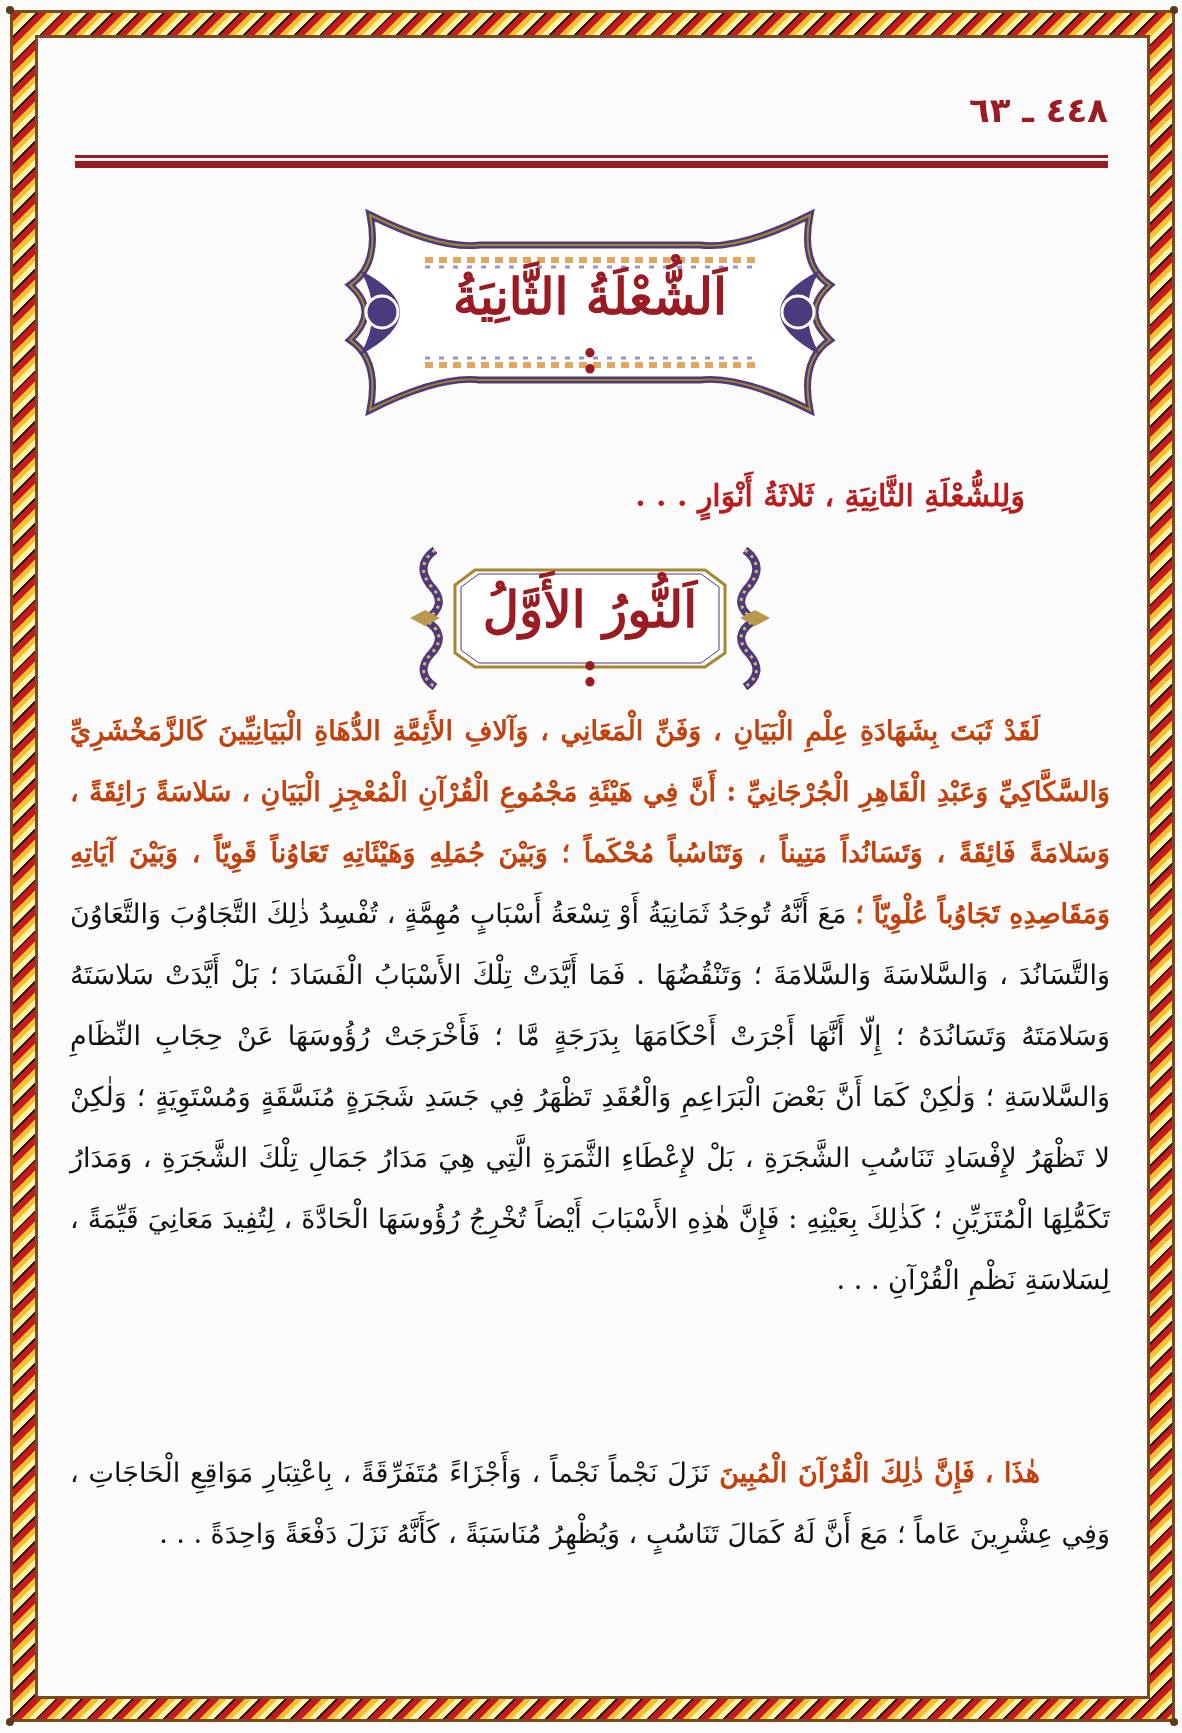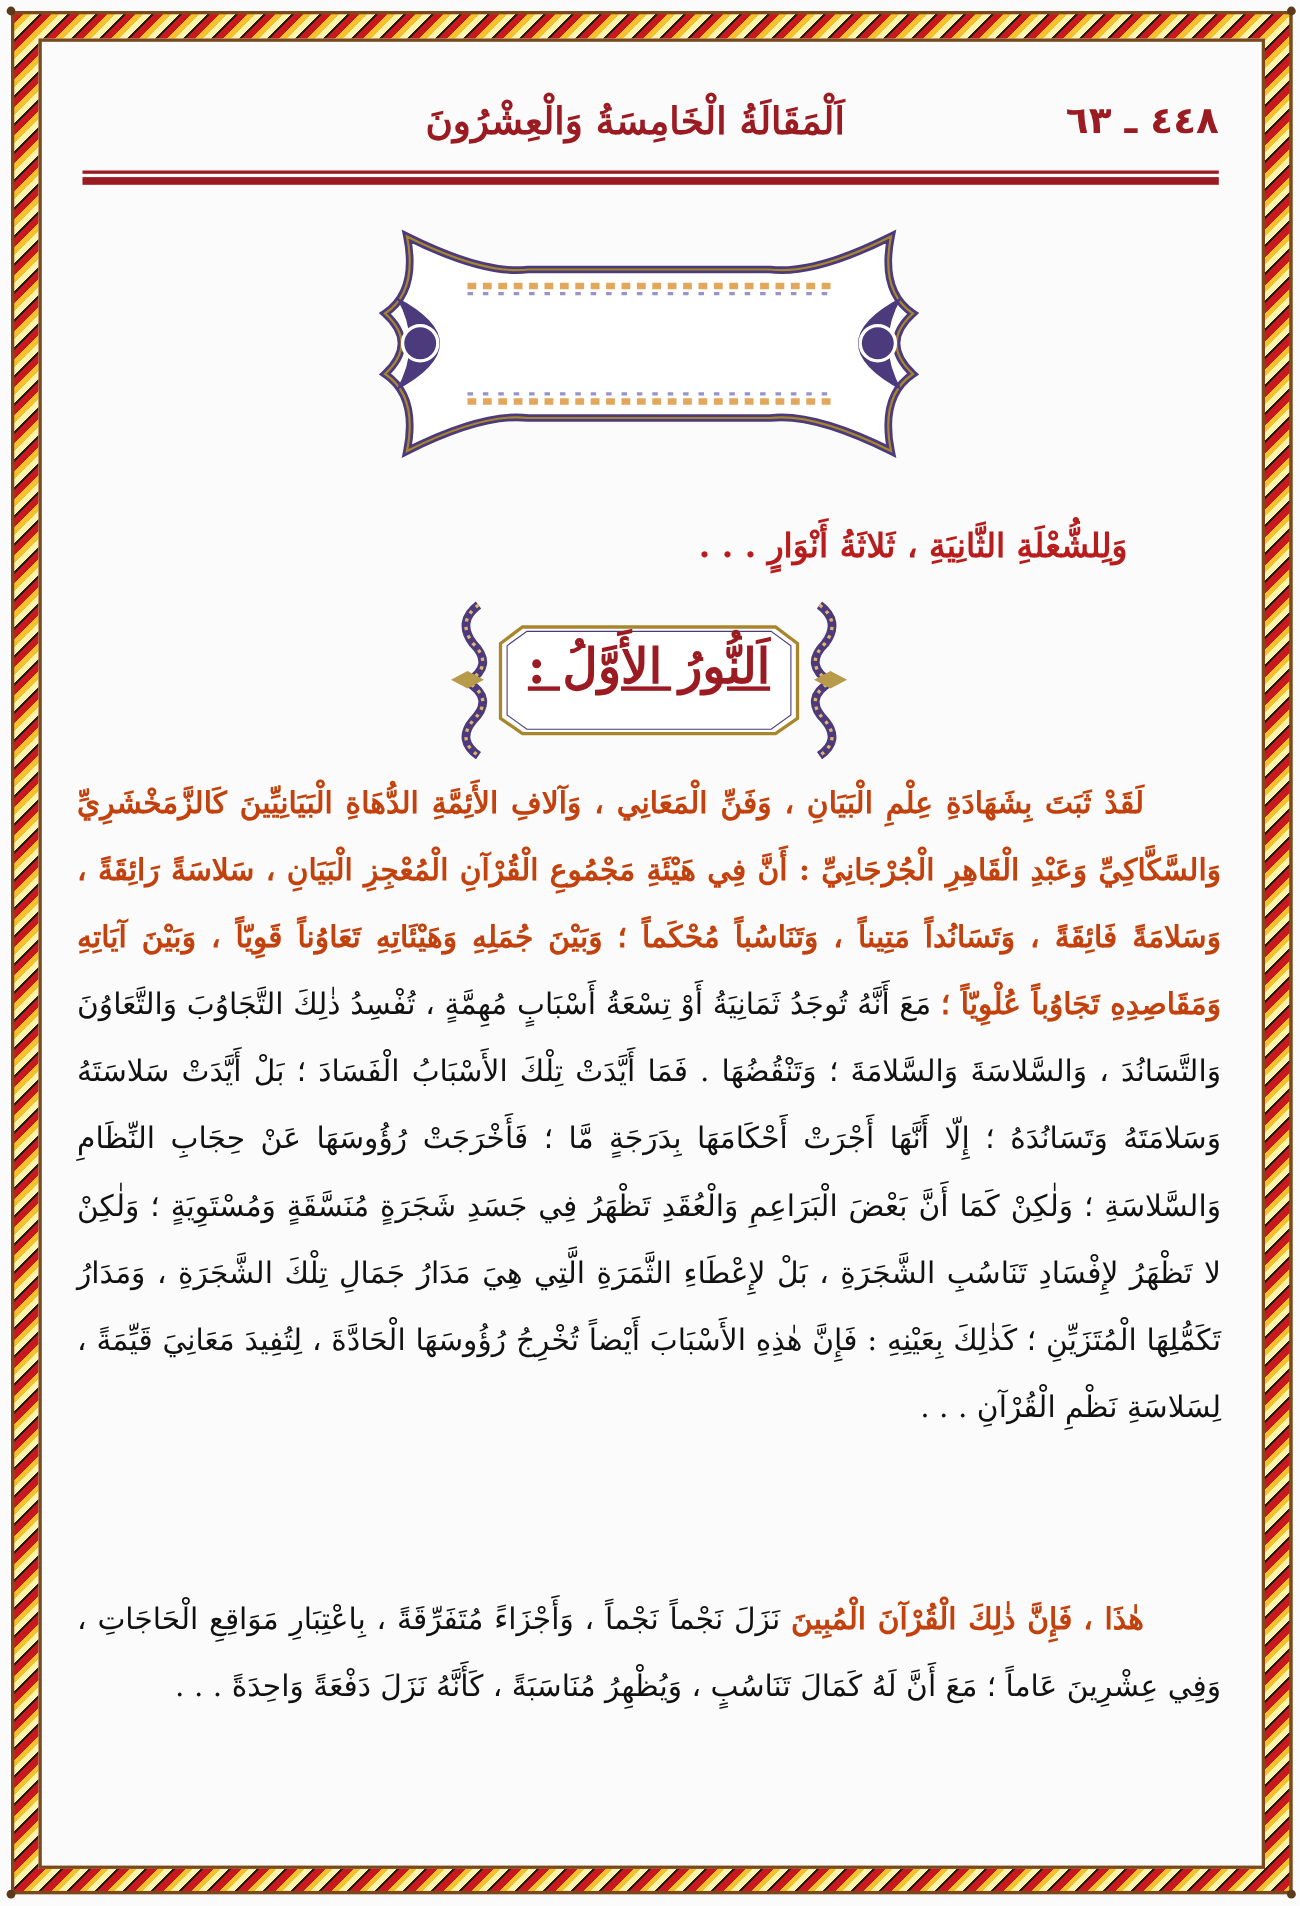--- a/index.html
+++ b/index.html
@@ -24,59 +24,59 @@
   .cartouche { position:absolute; left:330px; top:205px; width:520px; height:215px; }
   .cartouche svg { position:absolute; left:0; top:0; }
   .cartouche .title { position:absolute; left:110px; right:110px; top:62px; text-align:center; direction:rtl;
          color:#9b1b22; font-size:50px; font-weight:bold; }
 
   .intro { position:absolute; right:157px; top:478px; direction:rtl; color:#b91c1c; font-size:30px; font-weight:bold; }
 
   .cartouche2 { position:absolute; left:405px; top:545px; width:370px; height:145px; }
   .cartouche2 svg { position:absolute; left:0; top:0; }
   .cartouche2 .title { position:absolute; left:70px; right:70px; top:35px; text-align:center; direction:rtl;
-         color:#9b1b22; font-size:44px; font-weight:bold;text-decoration:underline; }
+         color:#9b1b22; font-size:50px; font-weight:bold; }
 
   .body-text { position:absolute; left:70px; width:1040px; direction:rtl; text-align:justify; text-align-last:right;
          font-size:27px; line-height:61px; color:#111; }
   .body-text .red { color:#c2410c; font-weight:bold; }
   .p1 { top:700px; text-indent:70px; }
   .p2 { top:1442px; text-indent:70px; }
 </style>
 </head>
 <body>
 
 <div class="frame-outer"></div>
 <div class="frame-band"></div>
 <div class="frame-inner-border"></div>
 <div class="corner-dot" style="left:6px;top:6px"></div>
 <div class="corner-dot" style="left:1170px;top:6px"></div>
 <div class="corner-dot" style="left:6px;top:1718px"></div>
 <div class="corner-dot" style="left:1170px;top:1718px"></div>
 
 <div class="header">
   <span class="page-range">٤٤٨ ـ ٦٣</span>
-  <span class="chapter-title">اَلْمَقَالَةُ الْخَامِسَةُ وَالْعِشْرُونَ</span>
 </div>
 <div class="rule" style="top:155px;height:3px"></div>
 <div class="rule" style="top:161px;height:7px"></div>
 
 <div class="cartouche">
   <svg width="520" height="215" viewBox="0 0 520 215">
     <path d="M40 10 Q110 45 150 40 L370 40 Q410 45 480 10 Q470 60 500 80 Q470 107 500 135 Q470 155 480 205 Q410 170 370 175 L150 175 Q110 170 40 205 Q50 155 20 135 Q50 107 20 80 Q50 60 40 10 Z" fill="#fff" stroke="#4b3a7c" stroke-width="7"></path>
     <path d="M40 10 Q110 45 150 40 L370 40 Q410 45 480 10 Q470 60 500 80 Q470 107 500 135 Q470 155 480 205 Q410 170 370 175 L150 175 Q110 170 40 205 Q50 155 20 135 Q50 107 20 80 Q50 60 40 10 Z" fill="none" stroke="#a8862c" stroke-width="2" transform="translate(0,0)"></path>
     <path d="M95 55 L425 55" stroke="#e3a65a" stroke-width="6" stroke-dasharray="8 6"></path>
     <path d="M95 62 L425 62" stroke="#9a93c9" stroke-width="3" stroke-dasharray="5 9"></path>
     <path d="M95 160 L425 160" stroke="#e3a65a" stroke-width="6" stroke-dasharray="8 6"></path>
     <path d="M95 153 L425 153" stroke="#9a93c9" stroke-width="3" stroke-dasharray="5 9"></path>
     <path d="M30 65 Q110 107 30 150 Q55 107 30 65 Z" fill="#4b3a7c"></path>
     <circle cx="52" cy="107" r="16" fill="#4b3a7c" stroke="#fff" stroke-width="3"></circle>
     <path d="M490 65 Q410 107 490 150 Q465 107 490 65 Z" fill="#4b3a7c"></path>
     <circle cx="468" cy="107" r="16" fill="#4b3a7c" stroke="#fff" stroke-width="3"></circle>
   </svg>
+  <div class="title">اَلشُّعْلَةُ الثَّانِيَةُ :</div>
 </div>
 
 <div class="intro">وَلِلشُّعْلَةِ الثَّانِيَةِ ، ثَلاثَةُ أَنْوَارٍ . . .</div>
 
 <div class="cartouche2">
   <svg width="370" height="145" viewBox="0 0 370 145">
     <polygon points="70,25 300,25 320,40 320,108 300,122 70,122 50,108 50,40" fill="#fff" stroke="#a8862c" stroke-width="3"></polygon>
     <polygon points="74,29 296,29 314,42 314,105 296,118 74,118 56,105 56,42" fill="none" stroke="#4b3a7c" stroke-width="1"></polygon>
     <path d="M30 5 Q10 20 25 40 Q45 60 20 75 Q45 90 25 110 Q10 128 30 142" fill="none" stroke="#4b3a7c" stroke-width="8"></path>
     <path d="M30 5 Q10 20 25 40 Q45 60 20 75 Q45 90 25 110 Q10 128 30 142" fill="none" stroke="#e3b36a" stroke-width="3" stroke-dasharray="3 5"></path>

